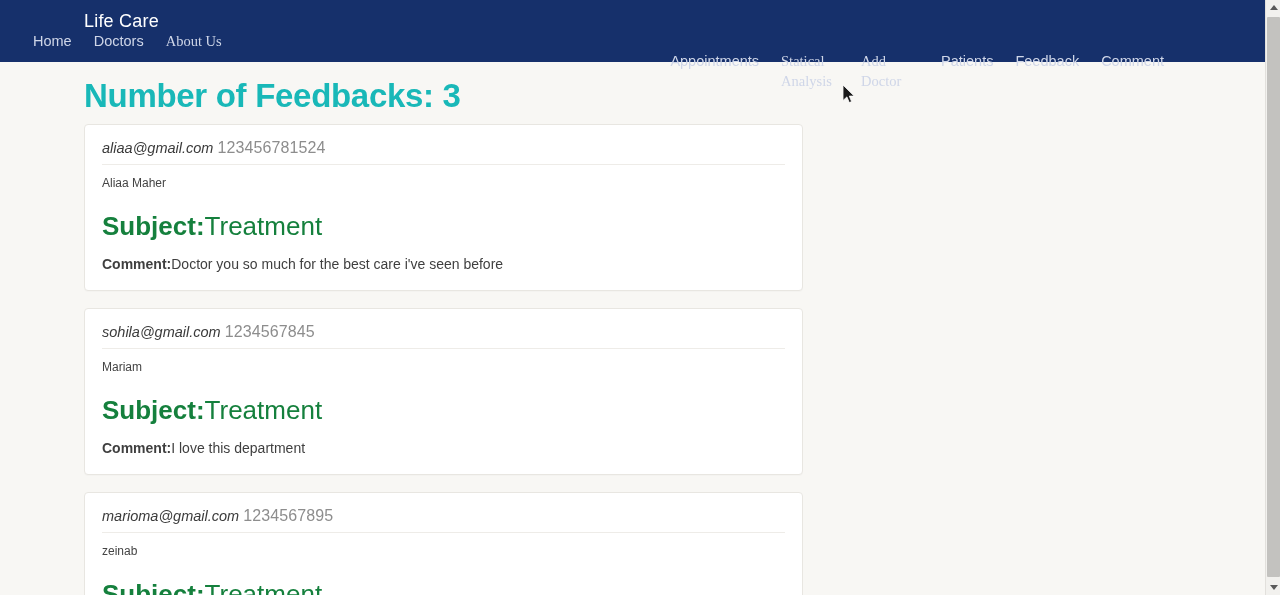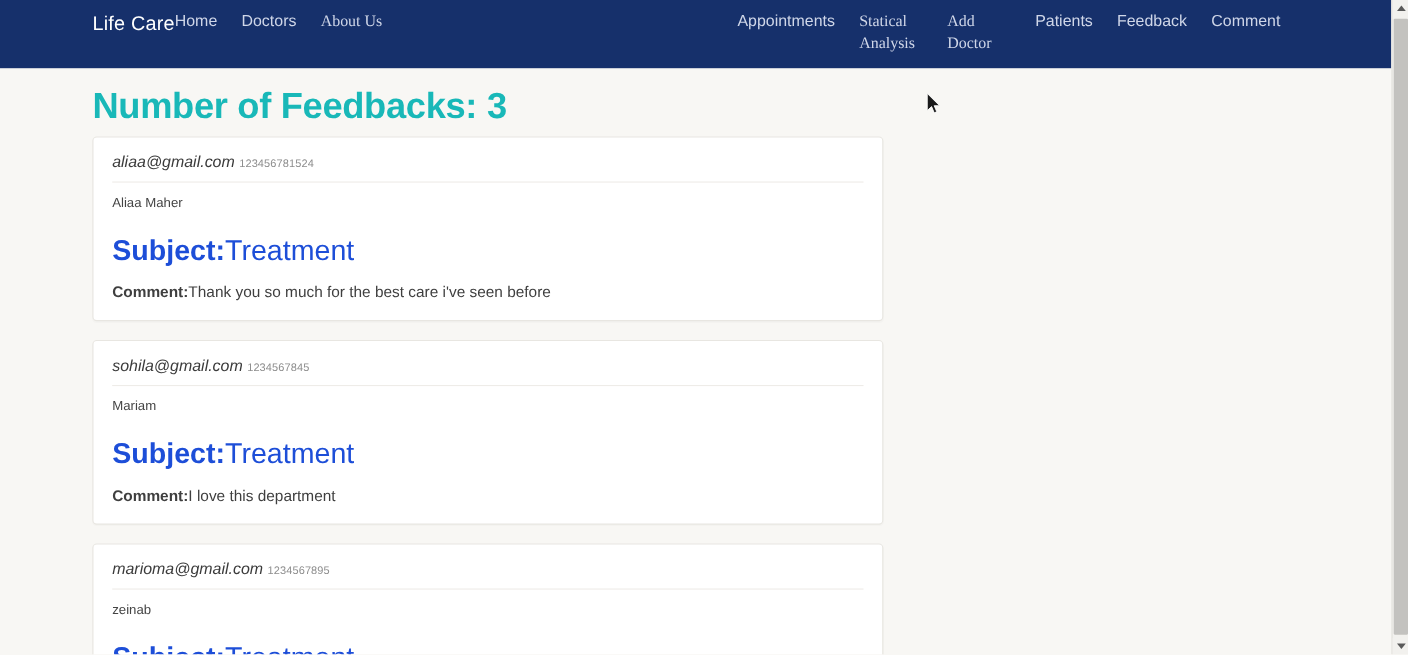--- a/index.html
+++ b/index.html
@@ -28,34 +28,36 @@
   }
 
   
   .navbar {
     height: 62px;
     background: #16306b;
     display: flex;
     align-items: flex-start;
     padding: 10px 0 0 0;
     width: 1265px;
+    flex-direction: column;
   }
   .brand {
     color: #ffffff;
     font-size: 18px;
     font-weight: 400;
     letter-spacing: .2px;
     margin-left: 84px;
     line-height: 20px;
     padding-top: 1px;
     white-space: nowrap;
     cursor: pointer;
   }
   .nav-left {
     display: flex;
+    margin-left: 33px;
     gap: 22px;
   }
   .nav-right {
     display: flex;
     gap: 22px;
     margin-left: auto;
     margin-right: 101px;
   }
   .nav-item {
     color: #cfd6e8;
@@ -99,34 +101,34 @@
     border-bottom: 1px solid #eeece8;
     padding-bottom: 7px;
     line-height: 17px;
   }
   .email {
     font-style: italic;
     font-size: 14.5px;
     color: #3b3b3b;
   }
   .phone {
-    font-size: 10px;
+    font-size: 16px;
     color: #8d8d8d;
     margin-left: 4px;
     letter-spacing: .1px;
   }
   .person {
     font-size: 12px;
     color: #444444;
     padding-top: 8px;
     line-height: 20px;
   }
   .subject {
     font-size: 26px;
-    color: #1d4ed8;
+    color: #15803d;
     margin: 16px 0 0 0;
     line-height: 34px;
     font-weight: 400;
   }
   .subject .lbl { font-weight: bold; }
   .comment {
     font-size: 14px;
     color: #3f3f3f;
     margin-top: 11px;
     line-height: 20px;
@@ -211,21 +213,21 @@
   <h1 class="page-title">Number of Feedbacks: 3</h1>
 
   <div class="cards">
 
     <div class="card">
       <div class="card-head">
         <span class="email">aliaa@gmail.com</span><span class="phone">123456781524</span>
       </div>
       <div class="person">Aliaa Maher</div>
       <div class="subject"><span class="lbl">Subject:</span><span>Treatment</span></div>
-      <div class="comment"><span class="lbl">Comment:</span><span>Thank you so much for the best care i've seen before</span></div>
+      <div class="comment"><span class="lbl">Comment:</span><span>Doctor you so much for the best care i've seen before</span></div>
     </div>
 
     <div class="card">
       <div class="card-head">
         <span class="email">sohila@gmail.com</span><span class="phone">1234567845</span>
       </div>
       <div class="person">Mariam</div>
       <div class="subject"><span class="lbl">Subject:</span><span>Treatment</span></div>
       <div class="comment"><span class="lbl">Comment:</span><span>I love this department</span></div>
     </div>

